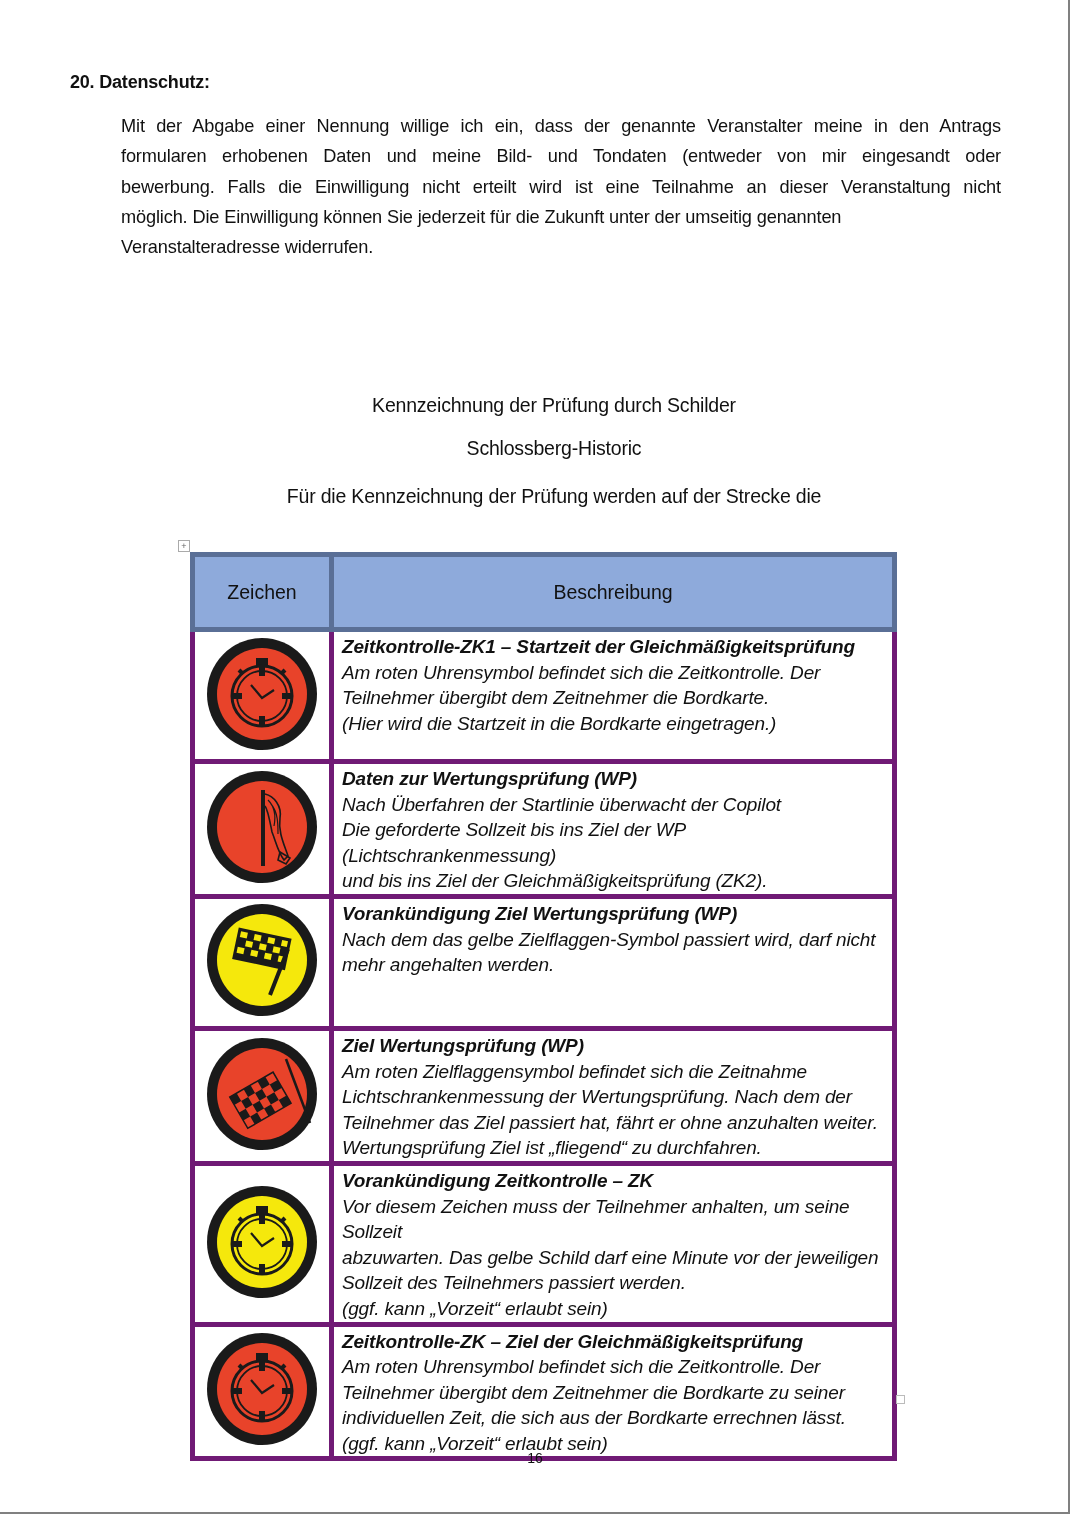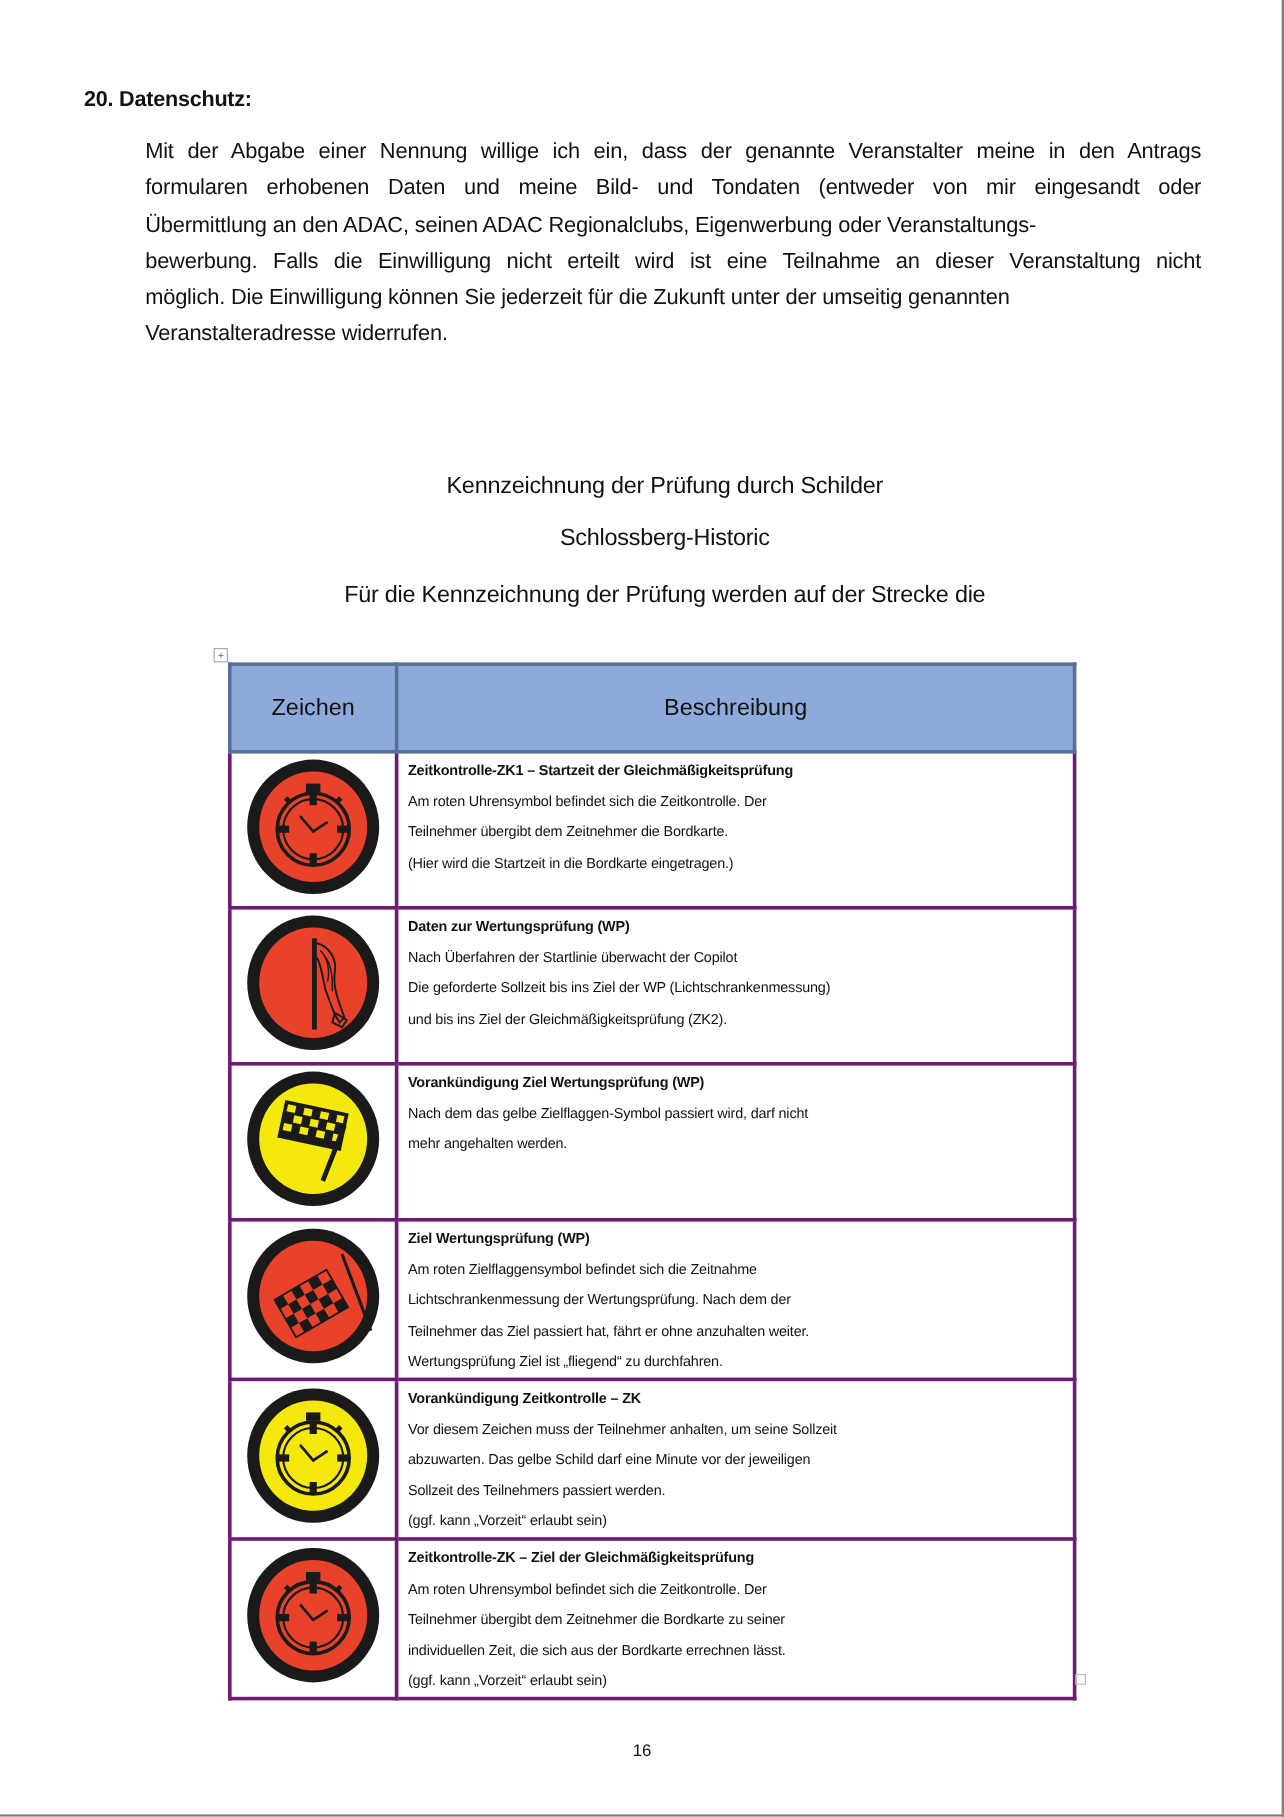--- a/index.html
+++ b/index.html
@@ -28,45 +28,44 @@
     font-size: 9px; line-height: 10px; text-align: center; color: #666;
   }
   .table-resize {
     position: absolute; left: 896px; top: 1395px; width: 7px; height: 7px; border: 1px solid #bbb;
   }
 
   table.signs {
     position: absolute; left: 190px; top: 552px; width: 707px; border-collapse: collapse;
     table-layout: fixed;
   }
-  table.signs th, table.signs td { border: 3px solid #701a75; padding: 0; }
+  table.signs th, table.signs td { border: 5px solid #701a75; padding: 0; }
   table.signs th {
     background: #8eaadb; height: 70px; font-weight: normal; font-size: 19.5px; color: #111;
     border-color: #5a6f96;
   }
   table.signs td.icon-cell { width: 138px; height: 127px; text-align: center; vertical-align: middle; }
-  table.signs td.desc-cell { vertical-align: top; padding: 2px 8px 0 8px; font-size: 12px; line-height: 25.6px; letter-spacing: -0.15px; }
+  table.signs td.desc-cell { vertical-align: top; padding: 2px 8px 0 8px; font-size: 19px; line-height: 25.6px; letter-spacing: -0.15px; font-style: italic; }
   .desc-title { font-weight: bold; display: block; }
   .desc-line { display: block; }
   .sign { display: inline-block; width: 112px; height: 114px; }
 
   .page-number { position: absolute; left: 0; width: 1070px; top: 1450px; text-align: center; font-size: 14px; }
 </style>
 </head>
 <body>
 
 <div class="page-edge-right"></div>
 <div class="page-edge-bottom"></div>
 
 <div class="section-heading">20. Datenschutz:</div>
 
 <div class="section-body">
   <div style="text-align-last: justify;">Mit der Abgabe einer Nennung willige ich ein, dass der genannte Veranstalter meine in den Antrags</div>
   <div style="text-align-last: justify;">formularen erhobenen Daten und meine Bild- und Tondaten (entweder von mir eingesandt oder</div>
-  <div>Übermittlung an den ADAC, seinen ADAC Regionalclubs, Eigenwerbung oder Veranstaltungs-</div>
   <div style="text-align-last: justify;">bewerbung. Falls die Einwilligung nicht erteilt wird ist eine Teilnahme an dieser Veranstaltung nicht</div>
   <div>möglich. Die Einwilligung können Sie jederzeit für die Zukunft unter der umseitig genannten</div>
   <div>Veranstalteradresse widerrufen.</div>
 </div>
 
 <div class="center-title t1">Kennzeichnung der Prüfung durch Schilder</div>
 <div class="center-title t2">Schlossberg-Historic</div>
 <div class="center-title t3">
   <div>Für die Kennzeichnung der Prüfung werden auf der Strecke die</div>
 </div>

